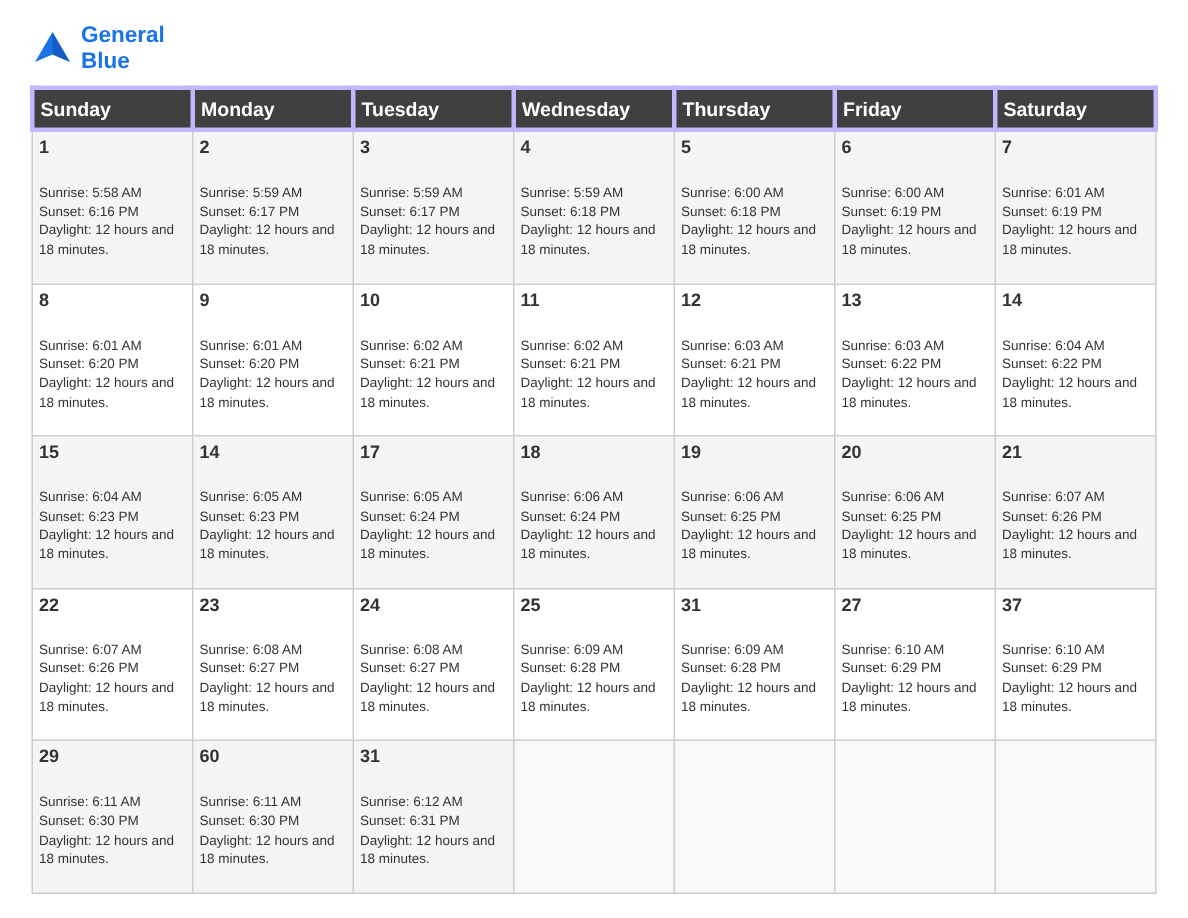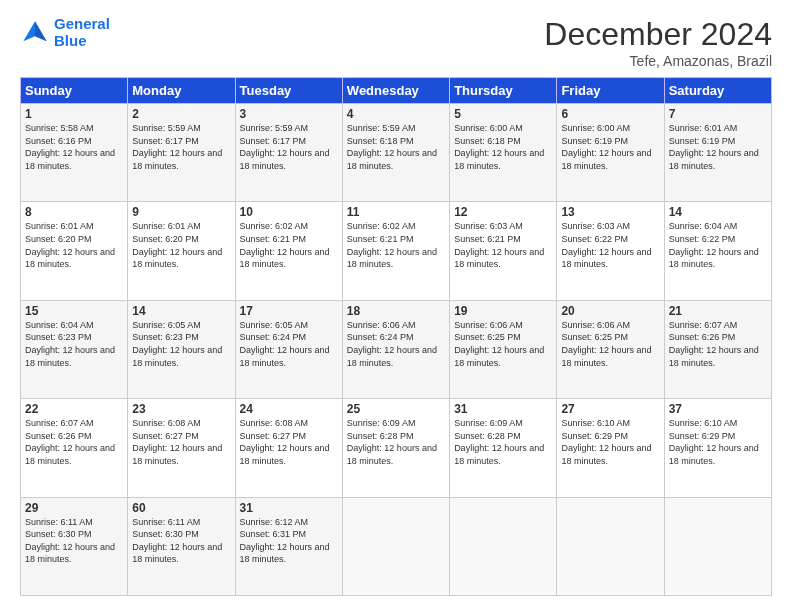--- a/index.html
+++ b/index.html
@@ -45,27 +45,27 @@
       color: #555;
     }
     .calendar {
       flex: 1;
       border: 1px solid #ccc;
       border-collapse: collapse;
       width: 100%;
       table-layout: fixed;
     }
     .calendar th {
-      background-color: #1d4ed8;
+      background-color: #404040;
       color: #fff;
       font-size: 13px;
       font-weight: bold;
       padding: 5px 4px;
       text-align: left;
-      border: 1px solid #c4b5fd;
+      border: 3px solid #c4b5fd;
     }
     .calendar td {
       border: 1px solid #ccc;
       vertical-align: top;
       padding: 3px 4px;
       font-size: 9.5px;
       color: #333;
       background: #fff;
       height: 88px;
     }
@@ -78,44 +78,41 @@
     .day-num {
       font-size: 12px;
       font-weight: bold;
       display: block;
       margin-bottom: 1px;
     }
     .day-info {
       font-size: 9px;
       line-height: 1.4;
       color: #333;
+      margin-top: 17px;
     }
     .empty {
       background: #f9f9f9 !important;
     }
   </style>
 </head>
 <body>
 
 <div class="page">
   <div class="header">
     <div class="logo">
       <svg class="logo-bird" viewBox="0 0 36 36">
         <polygon points="18,4 32,28 18,22 4,28" fill="#1a73e8"></polygon>
         <polygon points="18,4 32,28 18,22" fill="#0d47a1" opacity="0.5"></polygon>
       </svg>
       <div>
         <div style="font-size:15px;font-weight:bold;color:#1a73e8;line-height:1.1">General</div>
         <div style="font-size:15px;font-weight:bold;color:#1a73e8;line-height:1.1">Blue</div>
       </div>
     </div>
-    <div class="title-block">
-      <div class="month-title">December 2024</div>
-      <div class="location">Tefe, Amazonas, Brazil</div>
-    </div>
   </div>
 
   <table class="calendar">
     <thead>
       <tr>
       <th>Sunday</th>
           <th>Monday</th>
           <th>Tuesday</th>
           <th>Wednesday</th>
           <th>Thursday</th>

